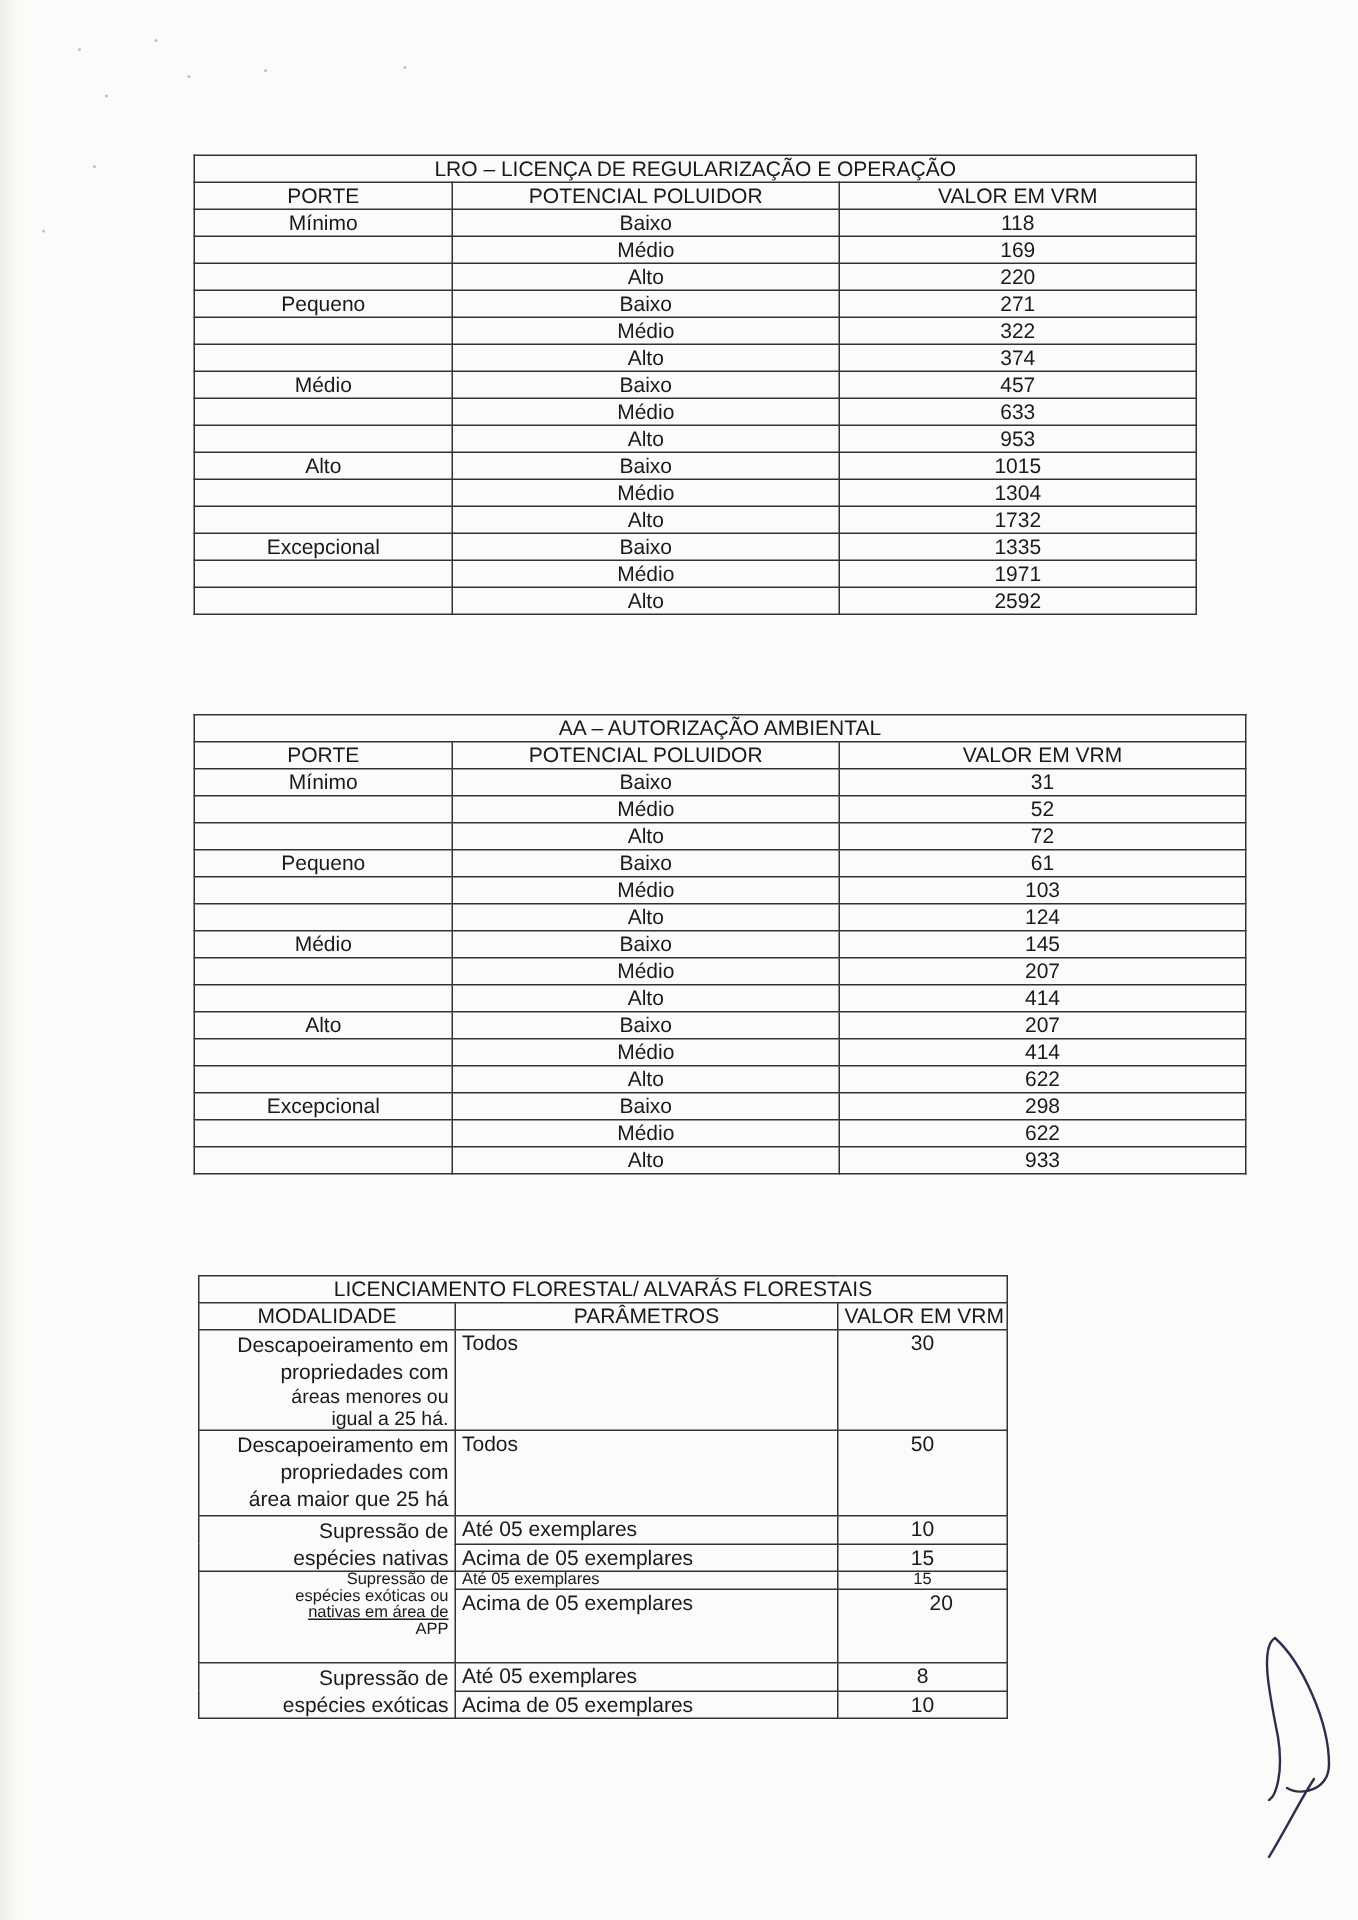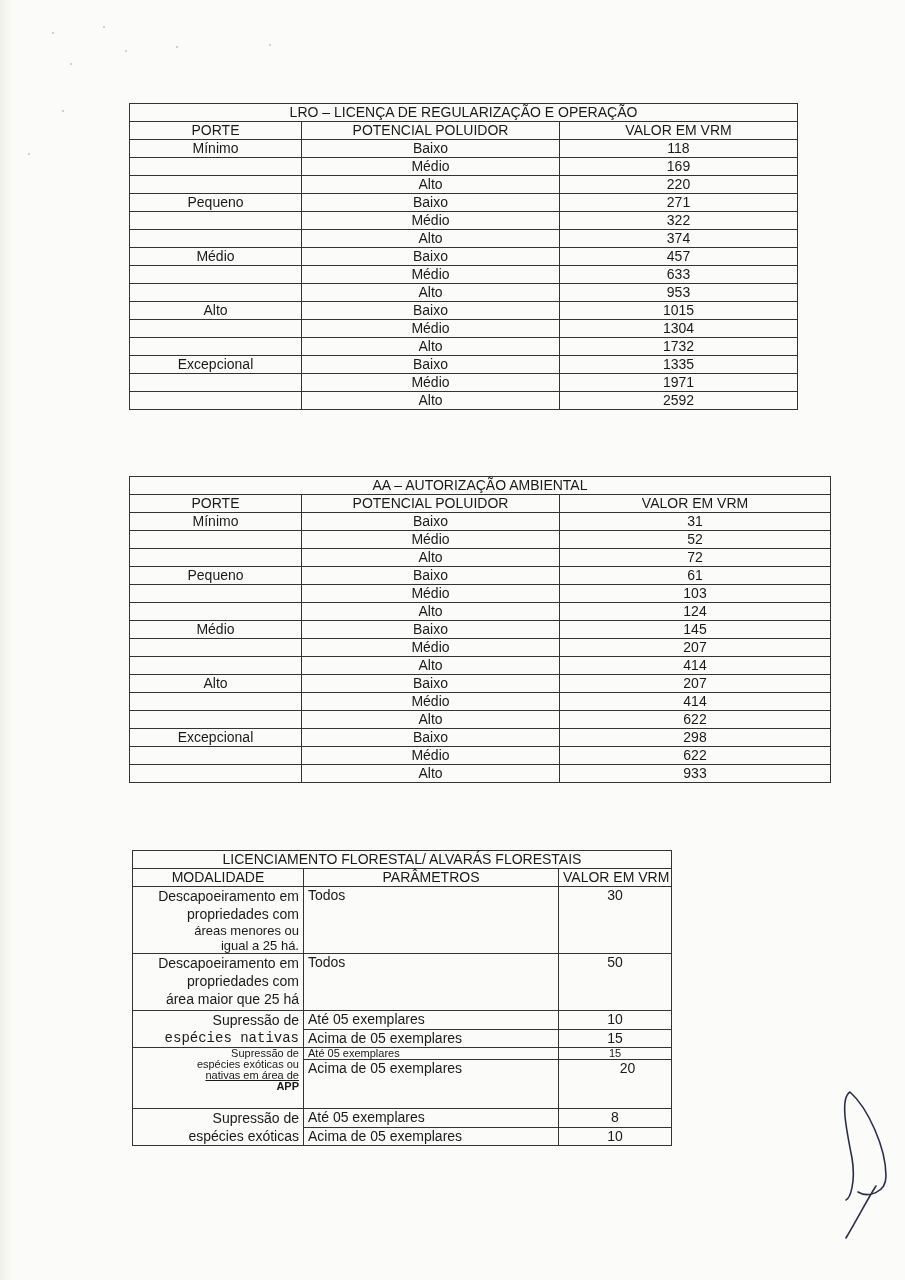--- a/index.html
+++ b/index.html
@@ -268,35 +268,35 @@
           <span style="display: block;">Descapoeiramento em</span>
           <span style="display: block;">propriedades com</span>
           <span style="display: block;">área maior que 25 há</span>
         </td>
         <td class="par" style="height: 56px;">Todos</td>
         <td style="height: 56px;">50</td>
       </tr>
       <tr>
         <td class="mod" rowspan="2">
           <span style="display: block;">Supressão de</span>
-          <span style="display: block; font-family: Liberation Mono, monospace;">espécies nativas</span>
+          <span style="display: block;">espécies nativas</span>
         </td>
         <td class="par">Até 05 exemplares</td>
         <td>10</td>
       </tr>
       <tr>
         <td class="par">Acima de 05 exemplares</td>
         <td>15</td>
       </tr>
       <tr class="r-small">
         <td class="mod" rowspan="2">
           <span style="display: block;">Supressão de</span>
           <span style="display: block;">espécies exóticas ou</span>
           <span style="display: block; text-decoration: underline;">nativas em área de</span>
-          <span style="display: block; font-weight: bold;">APP</span>
+          <span style="display: block;">APP</span>
         </td>
         <td class="par">Até 05 exemplares</td>
         <td>15</td>
       </tr>
       <tr>
         <td class="par" style="height: 48px;">Acima de 05 exemplares</td>
         <td style="height: 48px; padding-left: 29px;">20</td>
       </tr>
       <tr>
         <td class="mod" rowspan="2">

